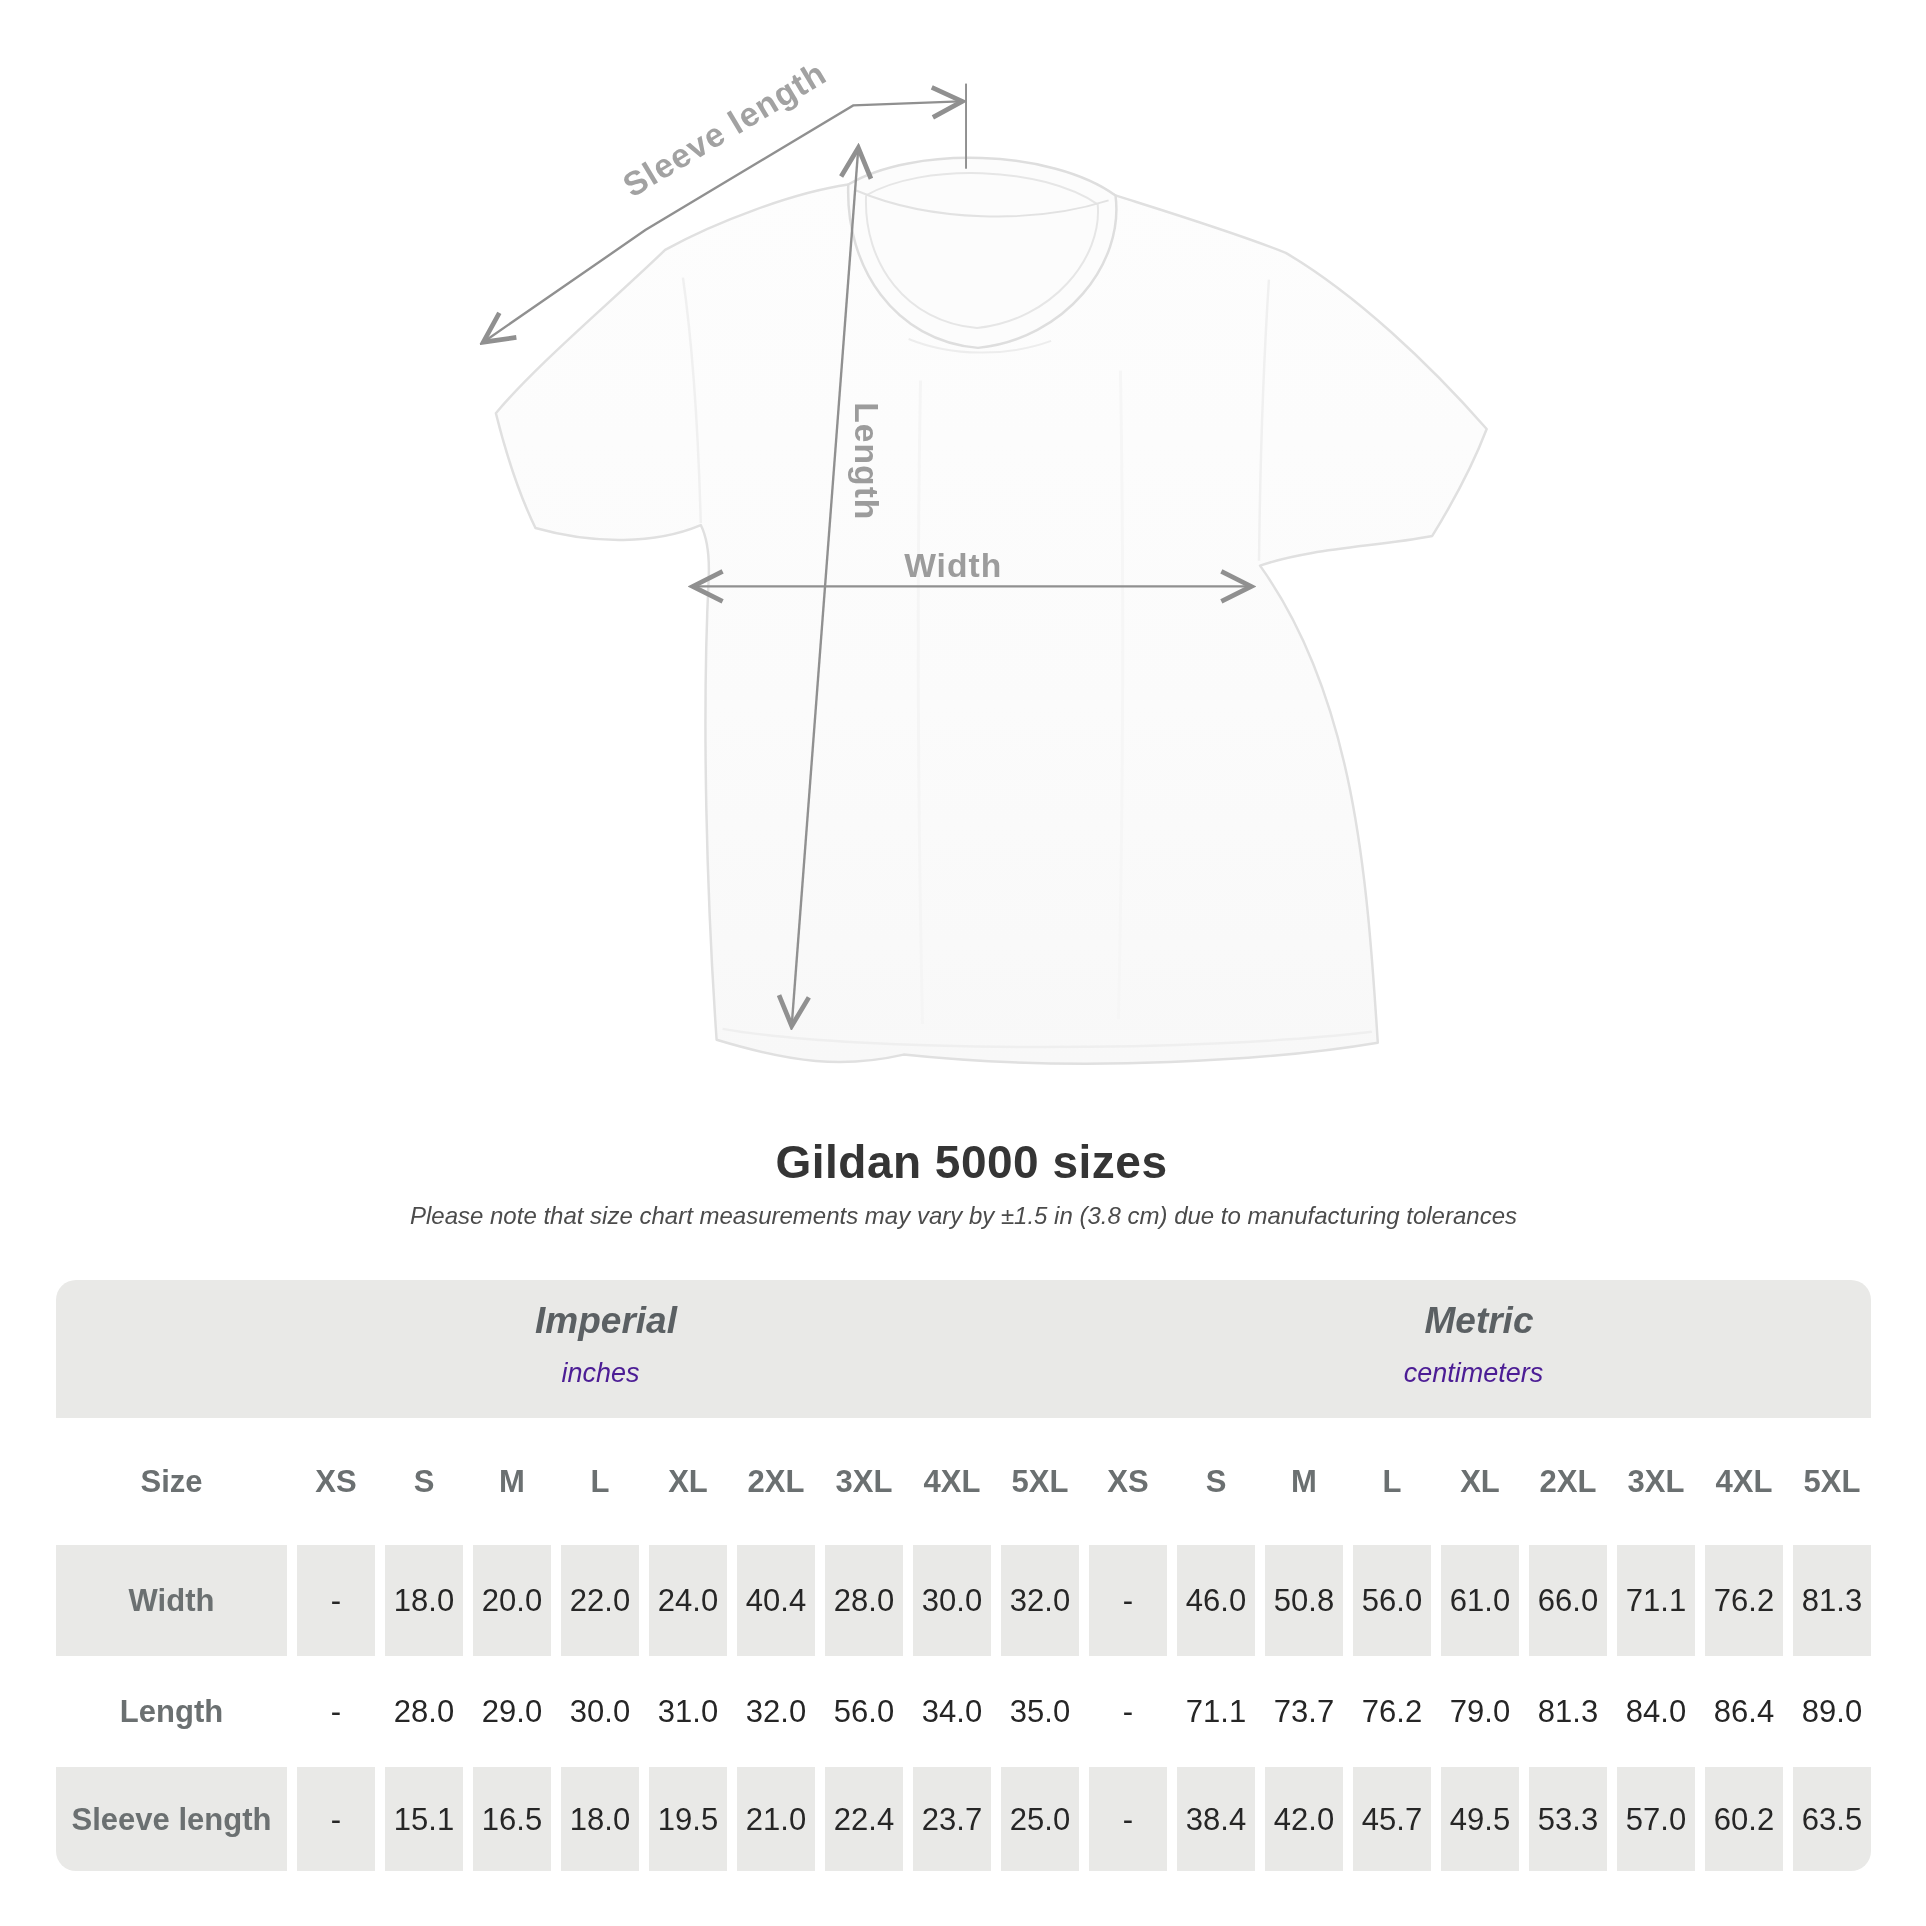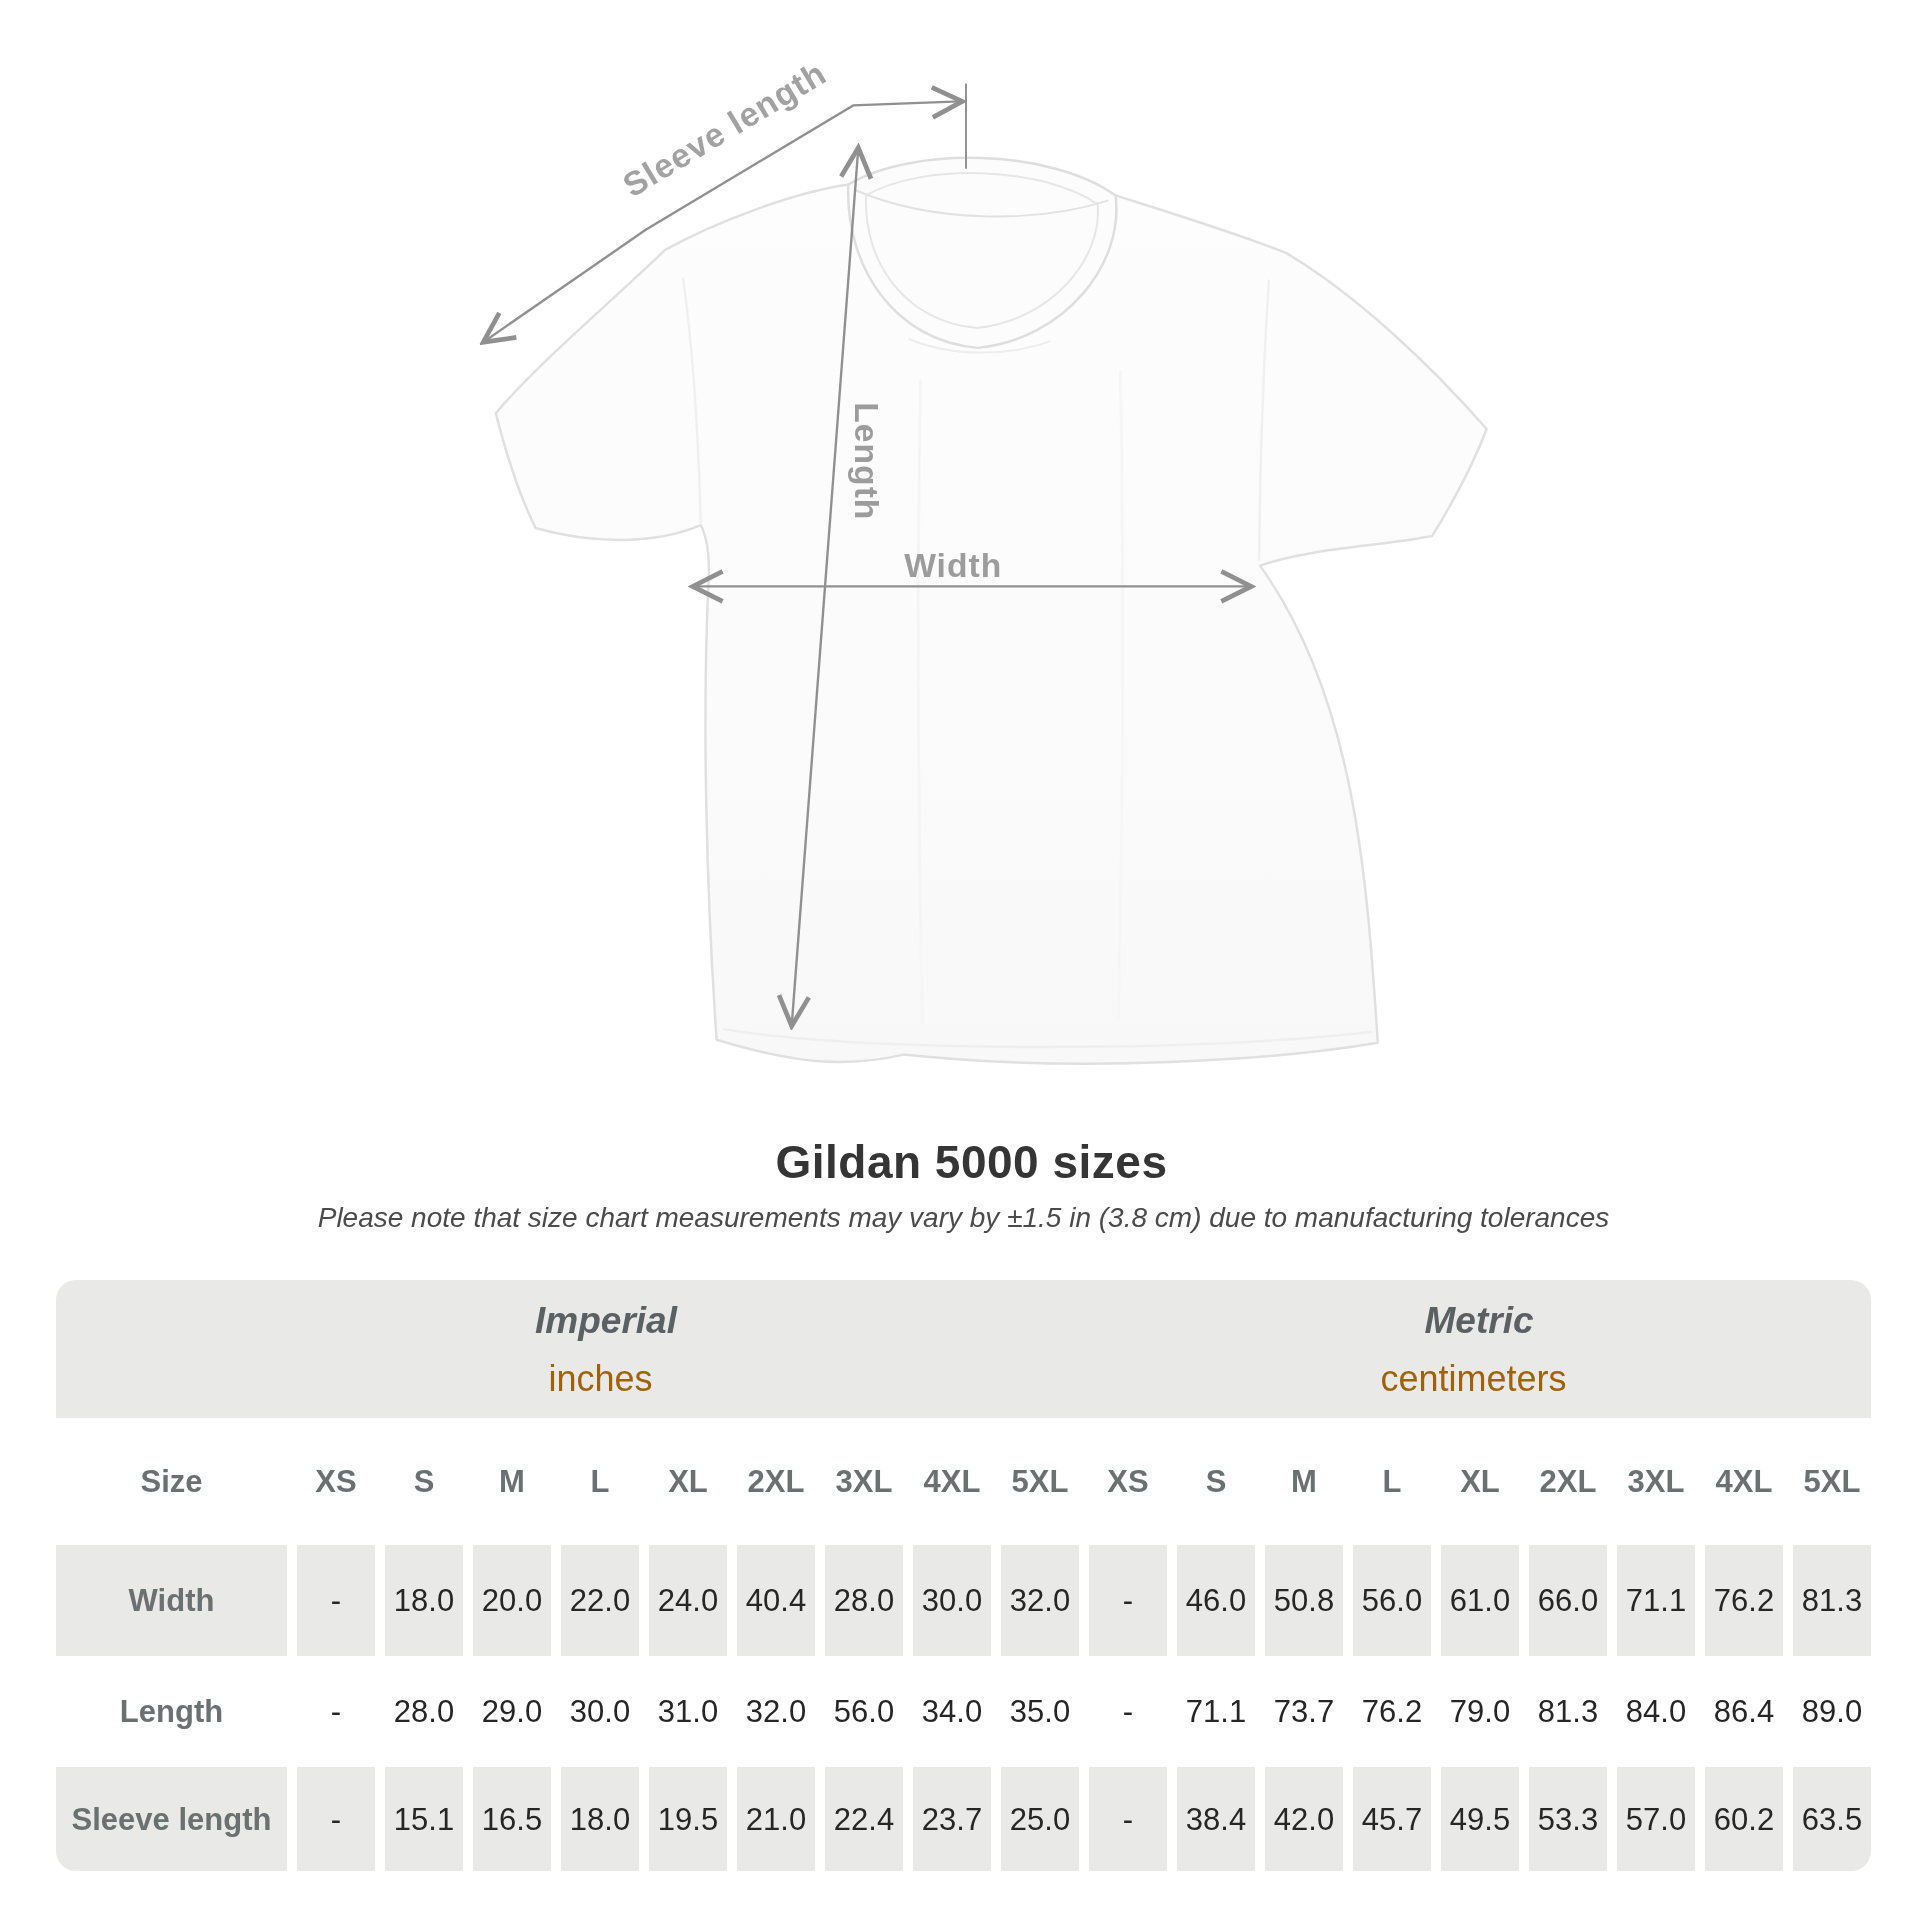--- a/index.html
+++ b/index.html
@@ -9,31 +9,31 @@
   }
   
   #diagram{position:absolute;left:366px;top:44px;width:1208px;height:1069px;}
   
   .title{
     position:absolute;left:0;top:1135px;width:1927px;text-align:center;
     font-size:46px;font-weight:bold;color:#353535;letter-spacing:0.5px;padding-left:8px;
   }
   .subtitle{
     position:absolute;left:0;top:1202px;width:1927px;text-align:center;
-    font-size:28px;font-style:italic;color:#4b4b4b;
+    font-size:24px;font-style:italic;color:#4b4b4b;
   }
   
   .size-table{
     position:absolute;left:56px;top:1280px;width:1815px;height:591px;
     border-radius:20px;overflow:hidden;background:#ffffff;
   }
   .units-band{position:relative;height:138px;background:#e9e9e7;}
   .unit-group{position:absolute;top:20px;transform:translateX(-50%);text-align:center;}
   .unit-group .ug-label{font-size:37px;font-weight:bold;font-style:italic;color:#5b6063;margin-left:11px;}
-  .unit-group .ug-sub{margin-top:16px;font-size:36px;color:#a16207;}
+  .unit-group .ug-sub{margin-top:16px;font-size:27px;font-style:italic;color:#4c1d95;}
   #unit-imperial{left:30%;}
   #unit-metric{left:78.1%;}
   .size-grid{
     display:grid;
     grid-template-columns:231px repeat(18, 1fr);
     grid-template-rows:127px 111px 111px 105px;
     column-gap:10px;
     background:#ffffff;
   }
   .cell{

